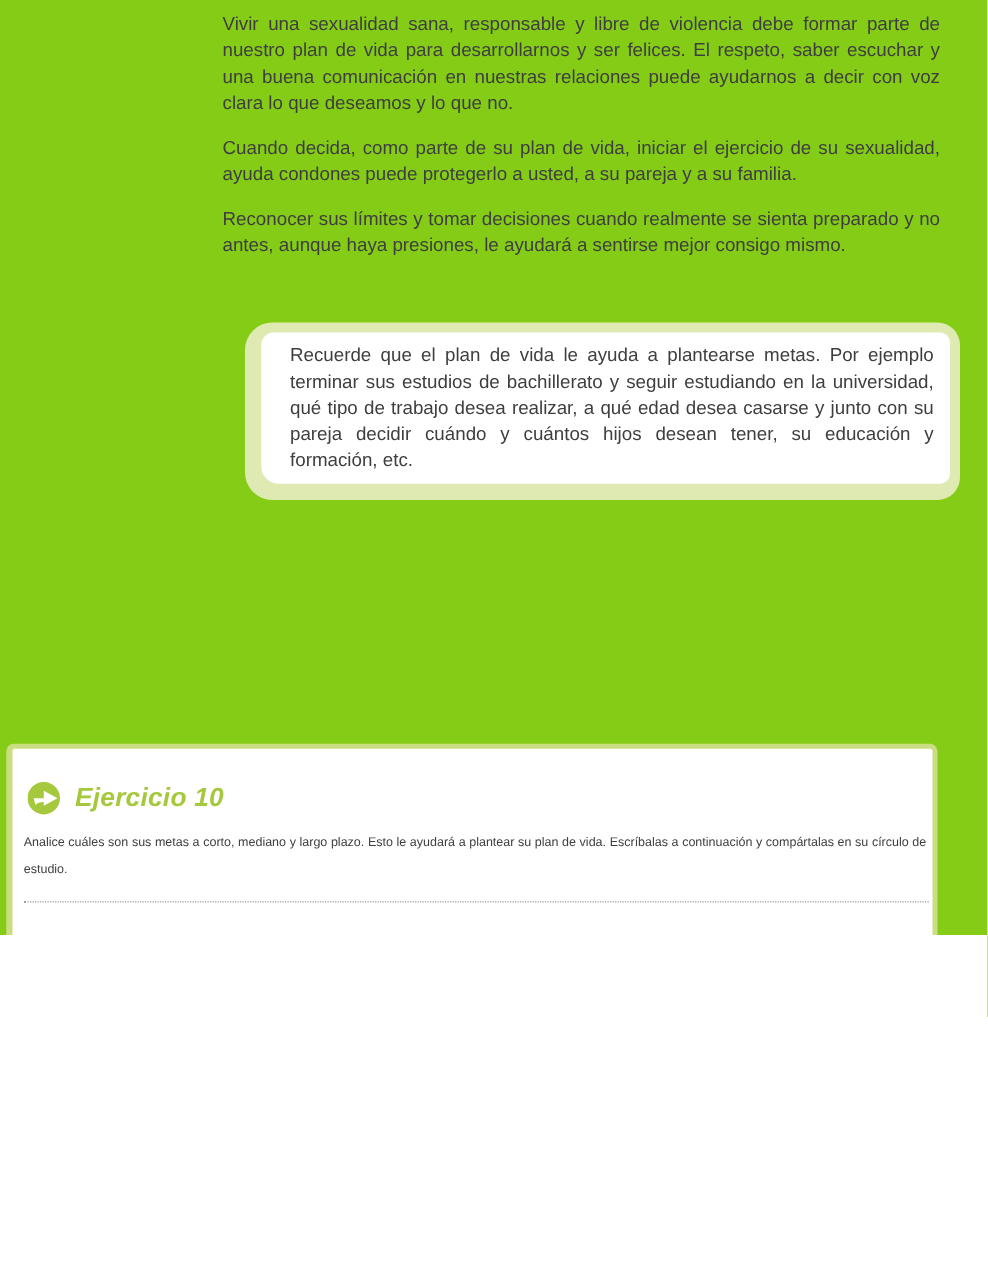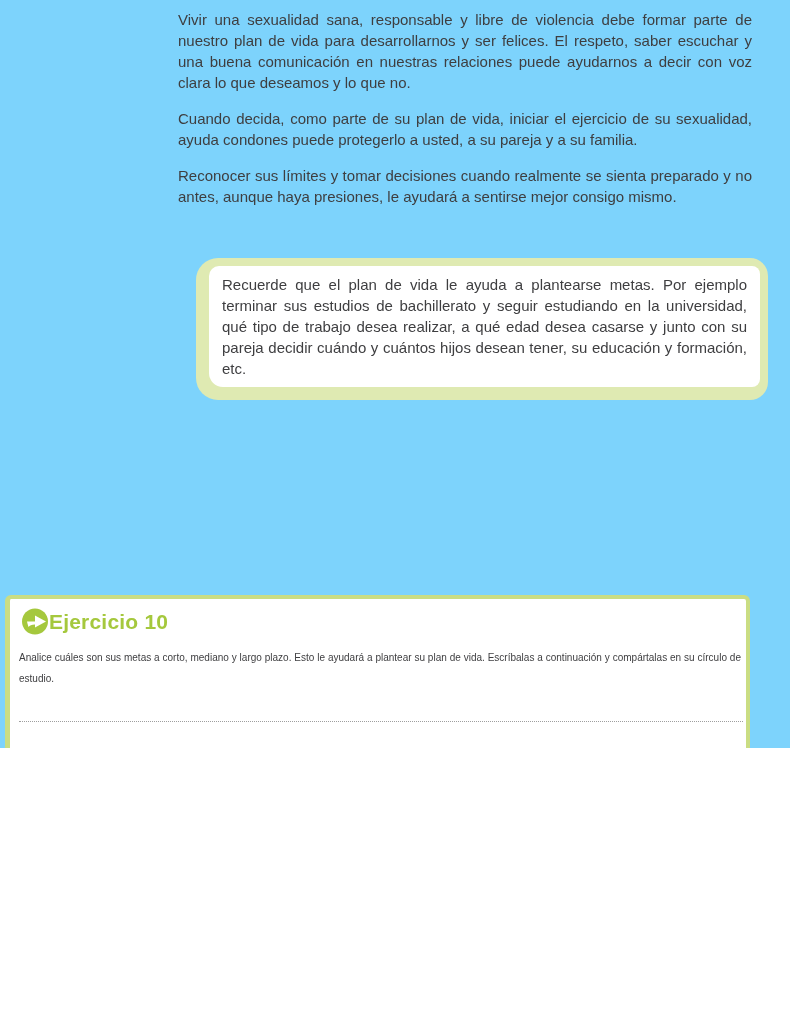--- a/index.html
+++ b/index.html
@@ -4,21 +4,21 @@
 <style>
   html, body {
     margin: 0;
     padding: 0;
     background: #ffffff;
   }
   .page {
     position: relative;
     width: 790px;
     height: 748px;
-    background: #7dd3fc;
+    background: #84cc16;
     font-family: "Liberation Sans", sans-serif;
     color: #3e3e40;
     overflow: hidden;
   }
 
   
   .content-col {
     position: absolute;
     left: 178px;
     top: 9px;
@@ -46,21 +46,21 @@
     position: absolute;
     left: 13px;
     top: 8px;
     right: 8px;
     bottom: 13px;
     background: #ffffff;
     border-radius: 10px 8px 8px 14px;
   }
   .callout-inner p {
     margin: 0;
-    padding: 8px 13px 0 13px;
+    padding: 8px 13px 0 23px;
     font-size: 15px;
     line-height: 21px;
     text-align: justify;
     color: #3e3e40;
   }
 
   
   .exercise {
     position: absolute;
     left: 5px;
@@ -70,22 +70,23 @@
     box-sizing: border-box;
     border: 4px solid #cadd83;
     border-left-width: 5px;
     border-bottom-width: 7px;
     border-radius: 6px 6px 16px 8px;
     background: #ffffff;
   }
   .ex-head {
     display: flex;
     align-items: center;
-    gap: 0;
-    margin: 9px 0 0 12px;
+    gap: 11px;
+    margin: 26px 0 0 12px;
+    font-style: italic;
   }
   .ex-icon {
     width: 27px;
     height: 27px;
     display: inline-block;
     flex: 0 0 auto;
   }
   .ex-title {
     margin: 0;
     font-size: 21px;

